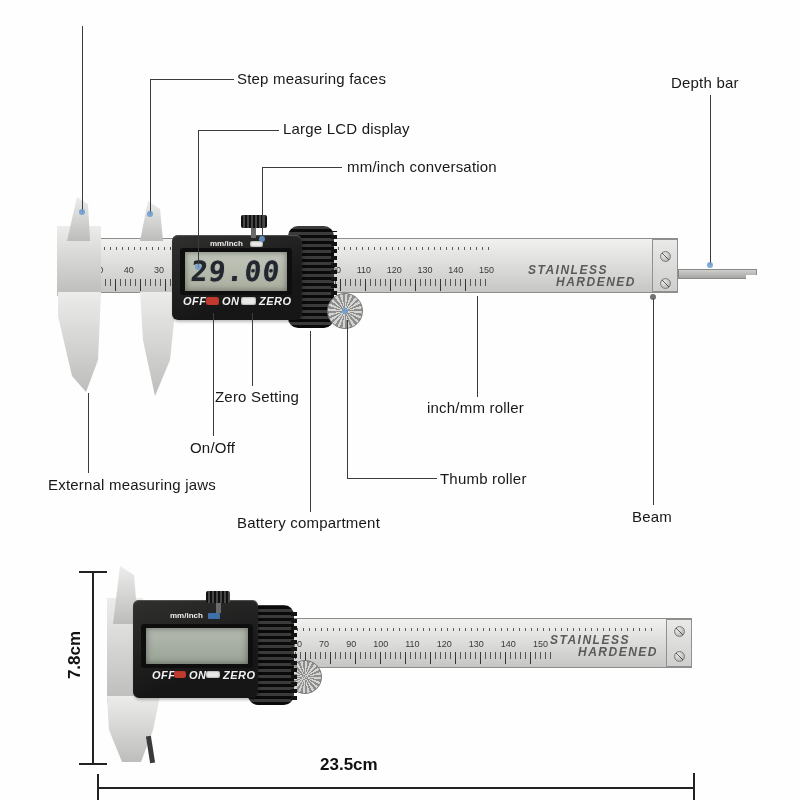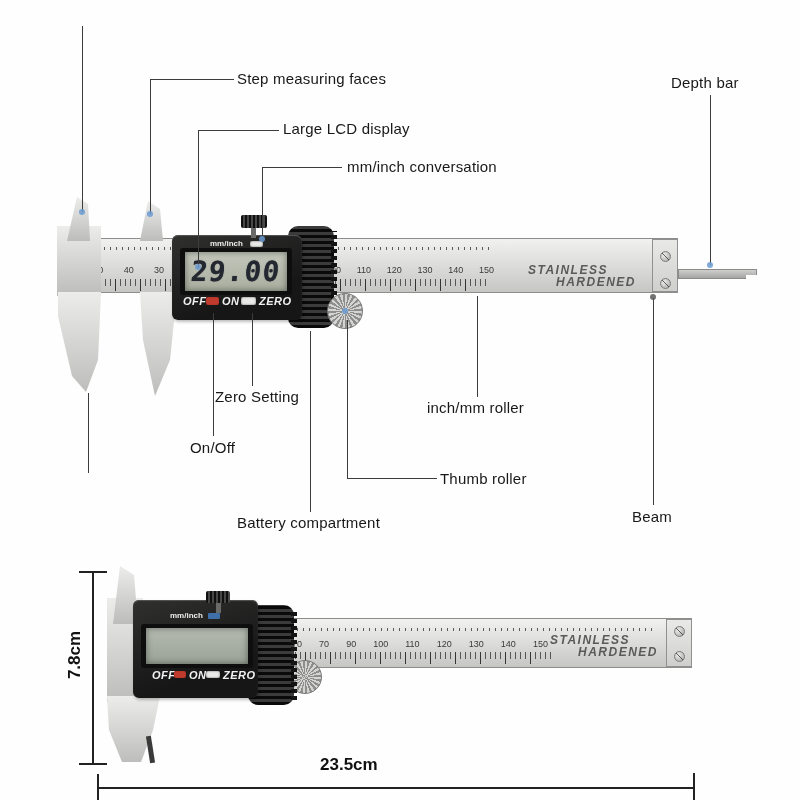--- a/index.html
+++ b/index.html
@@ -128,20 +128,21 @@
   <div class="dot" style="left:650px;top:294px;background:#5a5a5a;"></div>
 
   <div class="lbl" style="left:237px;top:70px;">Step measuring faces</div>
   <div class="lbl" style="left:283px;top:120px;">Large LCD display</div>
   <div class="lbl" style="left:347px;top:158px;">mm/inch conversation</div>
   <div class="lbl" style="left:671px;top:74px;">Depth bar</div>
   <div class="lbl" style="left:215px;top:388px;">Zero Setting</div>
   <div class="lbl" style="left:427px;top:399px;">inch/mm roller</div>
   <div class="lbl" style="left:190px;top:439px;">On/Off</div>
   <div class="lbl" style="left:440px;top:470px;">Thumb roller</div>
+  <div class="lbl" style="left:48px;top:476px;">External measuring jaws</div>
   <div class="lbl" style="left:237px;top:514px;">Battery compartment</div>
   <div class="lbl" style="left:632px;top:508px;">Beam</div>
 
   <div class="beam" style="left:130px;top:618px;width:562px;height:50px;"></div>
   <div class="dots" style="left:255px;top:628px;width:400px;"></div>
   <div class="nums" style="left:292px;top:639px;width:256px;">
       <span>70</span>
       <span>70</span>
       <span>90</span>
       <span>100</span>

